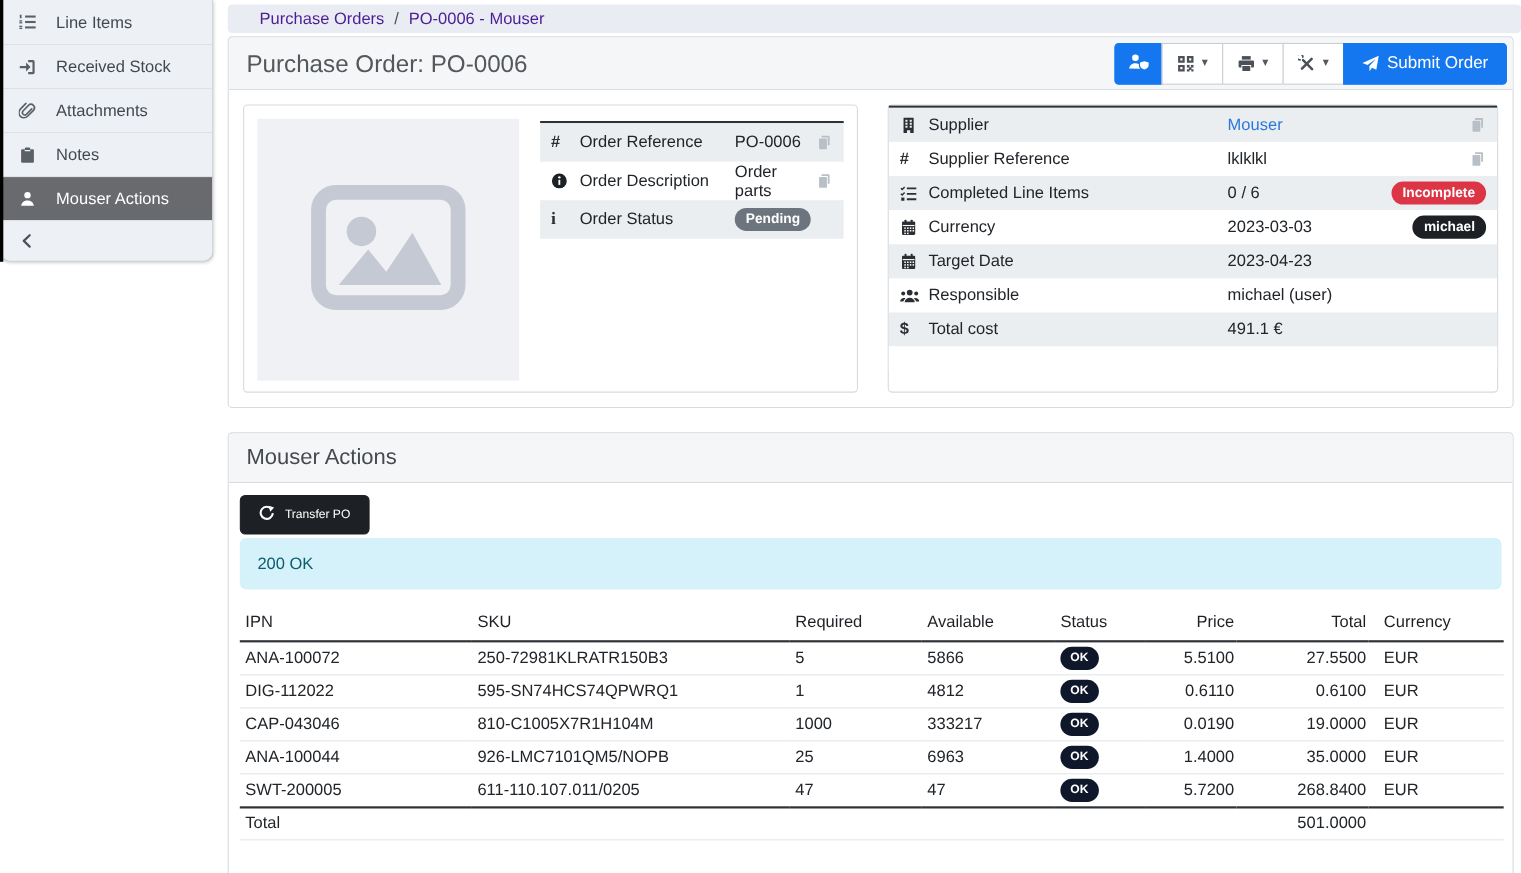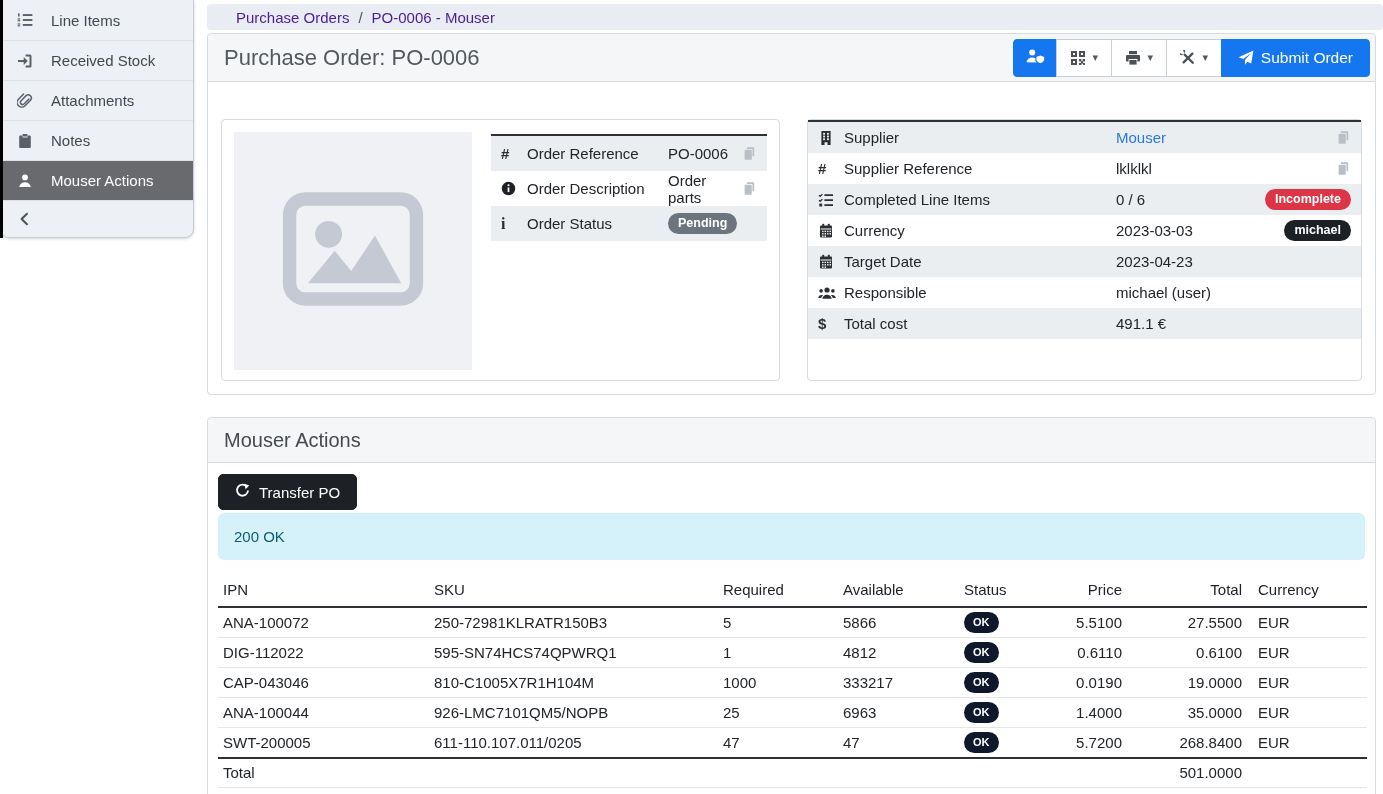--- a/index.html
+++ b/index.html
@@ -42,21 +42,21 @@
   .tb-btn.first { border-radius:4px 0 0 4px; margin-left:0; }
   .tb-btn.last { border-radius:0 4px 4px 0; }
   .tb-btn.blue { background:#1577f0; border-color:#1577f0; color:#fff; }
   .tb-btn.icononly { width:44px; }
   .tb-btn.dd { width:56px; }
   .tb-btn.submit { padding:0 16px; font-size:15.5px; }
   .caret { font-size:11px; color:#54595e; line-height:1; }
 
   
   .card1-body { display:flex; gap:27px; padding:13px; }
-  .subcard { background:#fff; border:1px solid #d6dbe0; border-radius:4px;margin-top:24px; }
+  .subcard { background:#fff; border:1px solid #d6dbe0; border-radius:4px; }
   .left-sub { width:560px; height:262px; padding:12px; display:flex; gap:19px; }
   .img-ph { width:238px; height:238px; background:#f0f1f4; display:flex; align-items:center; justify-content:center; cursor:pointer; }
   .left-details { flex:1; margin-top:2px; }
   .details { border-top:2px solid #2e3236; }
   .drow { display:flex; align-items:center; padding:0 10px; font-size:15px; color:#212529; }
   .details .drow:nth-child(odd) { background:#ebeef0; }
   .left-details .drow { height:35px; }
   .right-sub { width:556px; }
   .right-sub .drow { height:31px; }
   .right-sub .drow.empty { height:22px; background:#fff; }
@@ -74,21 +74,21 @@
   .badge.gray  { background:#6c757d; }
   .badge.red   { background:#dc3545; }
   .badge.dark  { background:#1d2125; }
   .badge.green { background:#0f172a; font-size:11px; padding:3px 9px; }
 
   
   .card2 { margin-top:22px; height:420px; }
   .card2 .card-header { height:45px; padding:0 16px; }
   .section-title { font-size:20px; font-weight:500; color:#46494d; }
   .card2-body { padding:11px 10px; }
-  .transfer-btn { background:#1d2125; border:1px solid #1d2125; color:#fff; font-size:15px;
+  .transfer-btn { background:#1d2125; border:1px solid #1d2125; color:#fff; font-size:11px;
                   border-radius:5px; height:36px; padding:0 16px; display:flex; align-items:center; gap:9px; cursor:pointer; }
   .alert-info { margin-top:3px; height:47px; background:#d5f2fa; color:#0c5d6e; border-radius:6px;
                 display:flex; align-items:center; padding-left:16px; font-size:15px; }
   .main-table { margin-top:18px; width:1149px; border-collapse:collapse; font-size:15px; color:#212529; table-layout:fixed; }
   .main-table th { font-weight:500; text-align:left; padding:3px 0 8px 5px; border-bottom:2px solid #2e3236; color:#1d2125; }
   .main-table td { padding:4px 0 4px 5px; border-top:1px solid #e2e6e9; height:30px; }
   .main-table th.num, .main-table td.num { text-align:right; padding-right:2px; padding-left:0; }
   .main-table td.cur, .main-table th.cur { padding-left:14px; }
   .main-table tfoot td { border-top:2px solid #2e3236; border-bottom:1px solid #e2e6e9; }
   .icon16 { width:16px; height:16px; display:block; }

